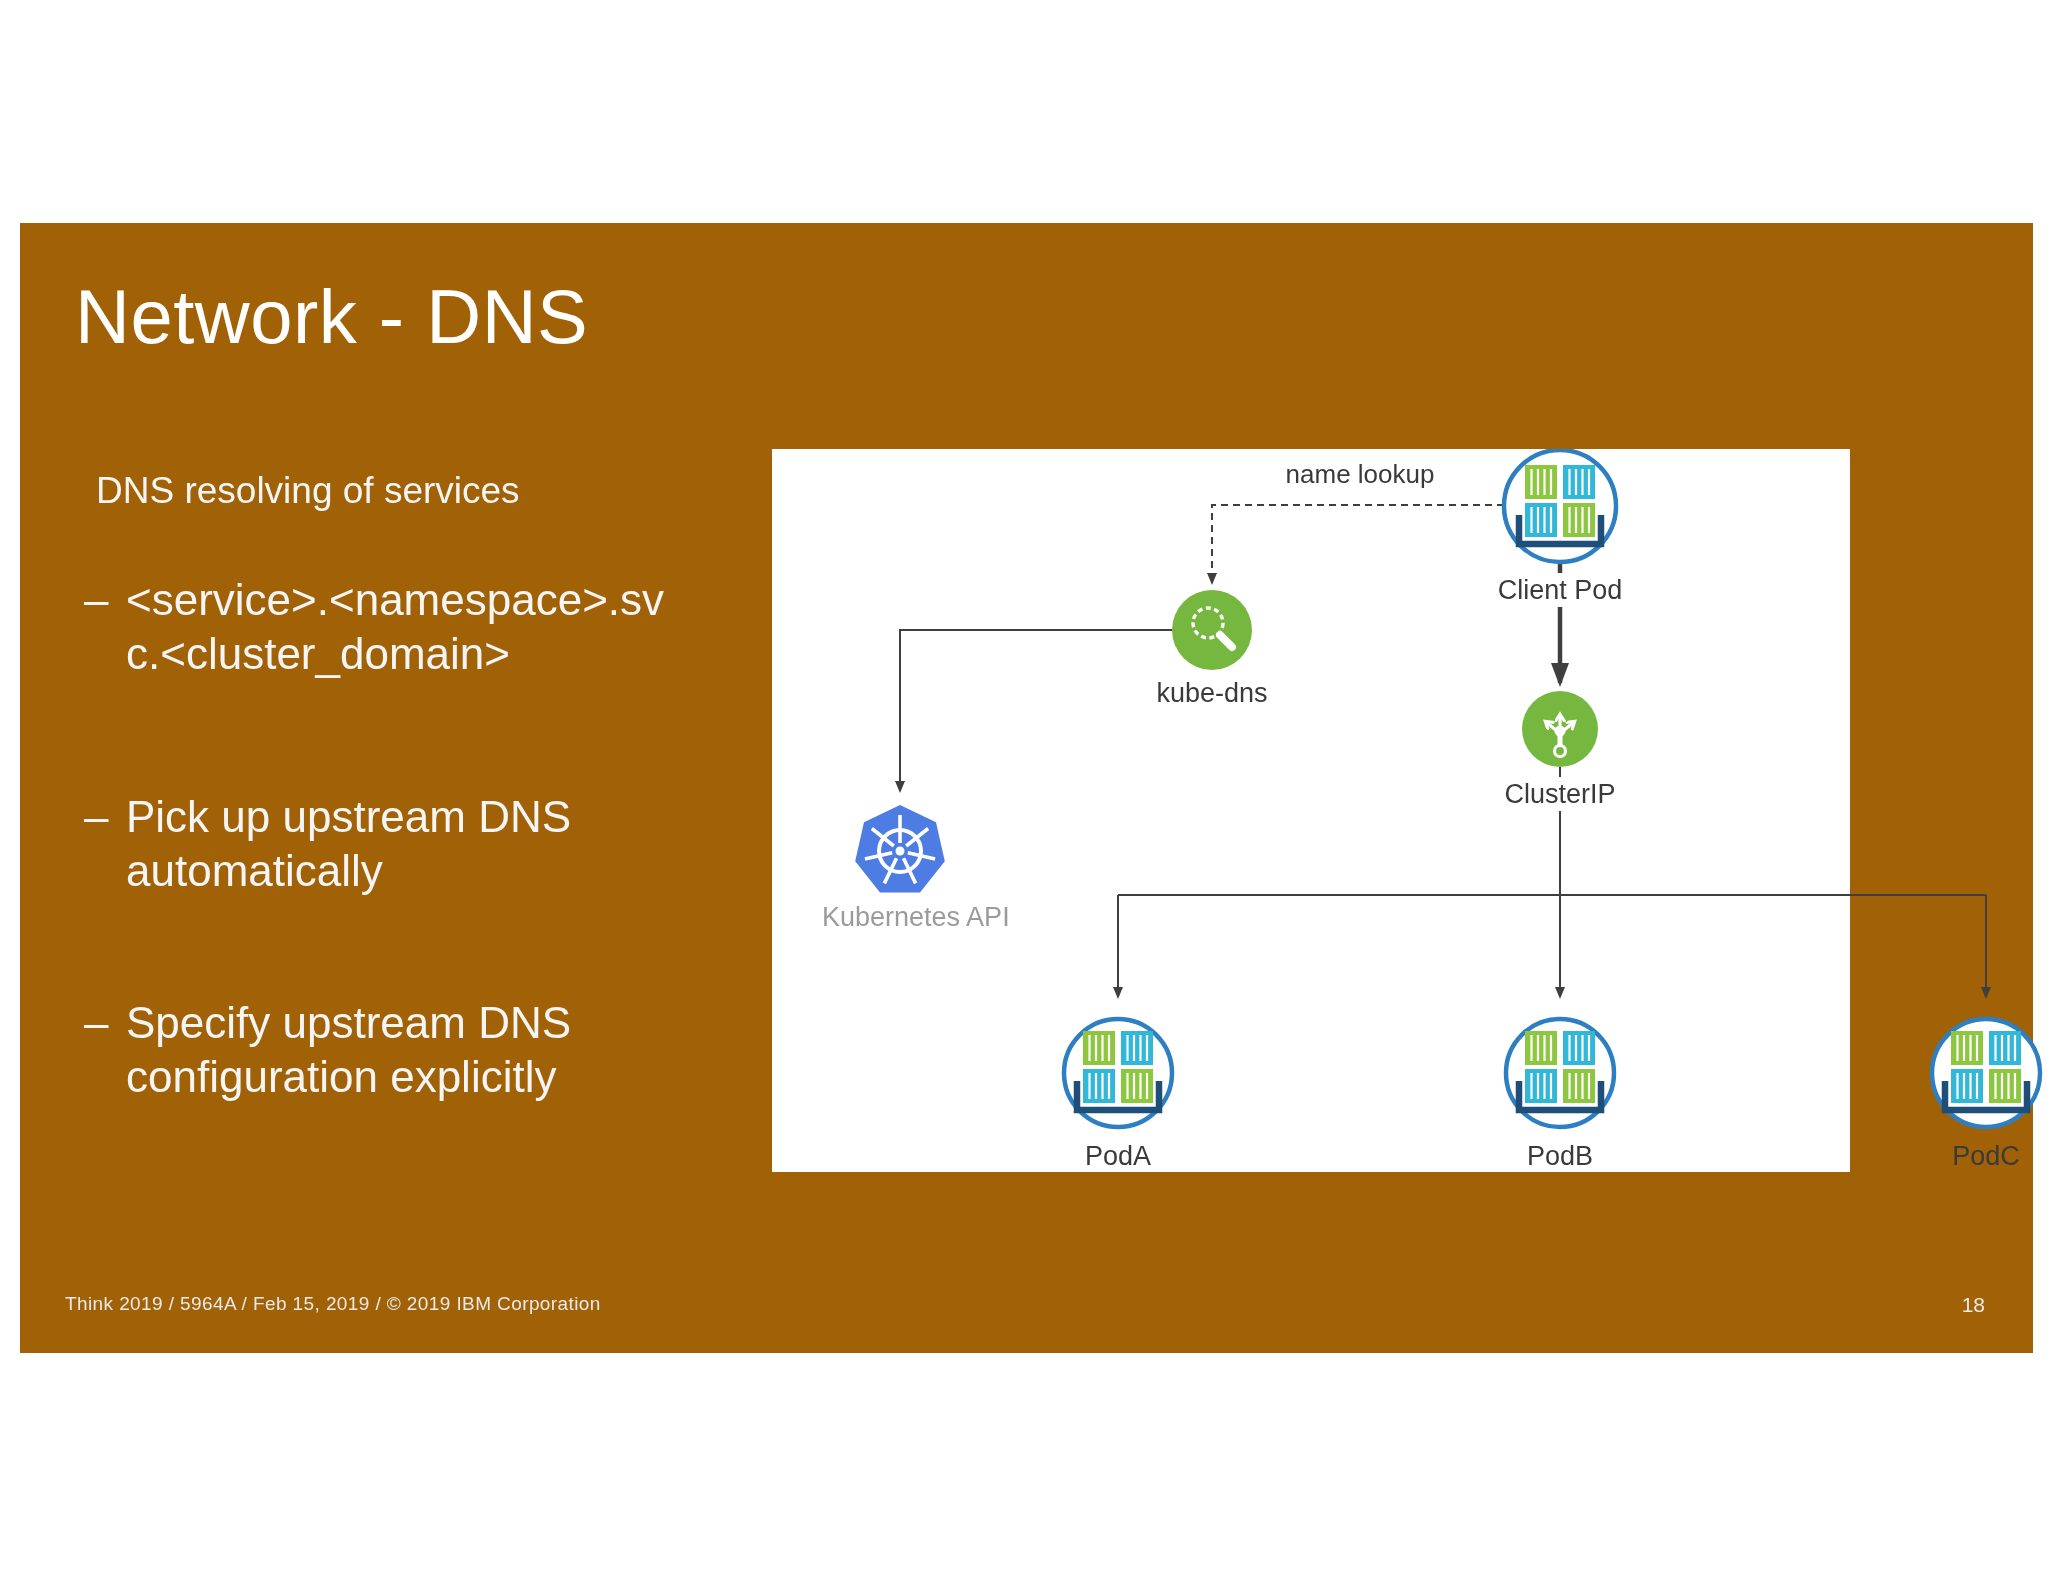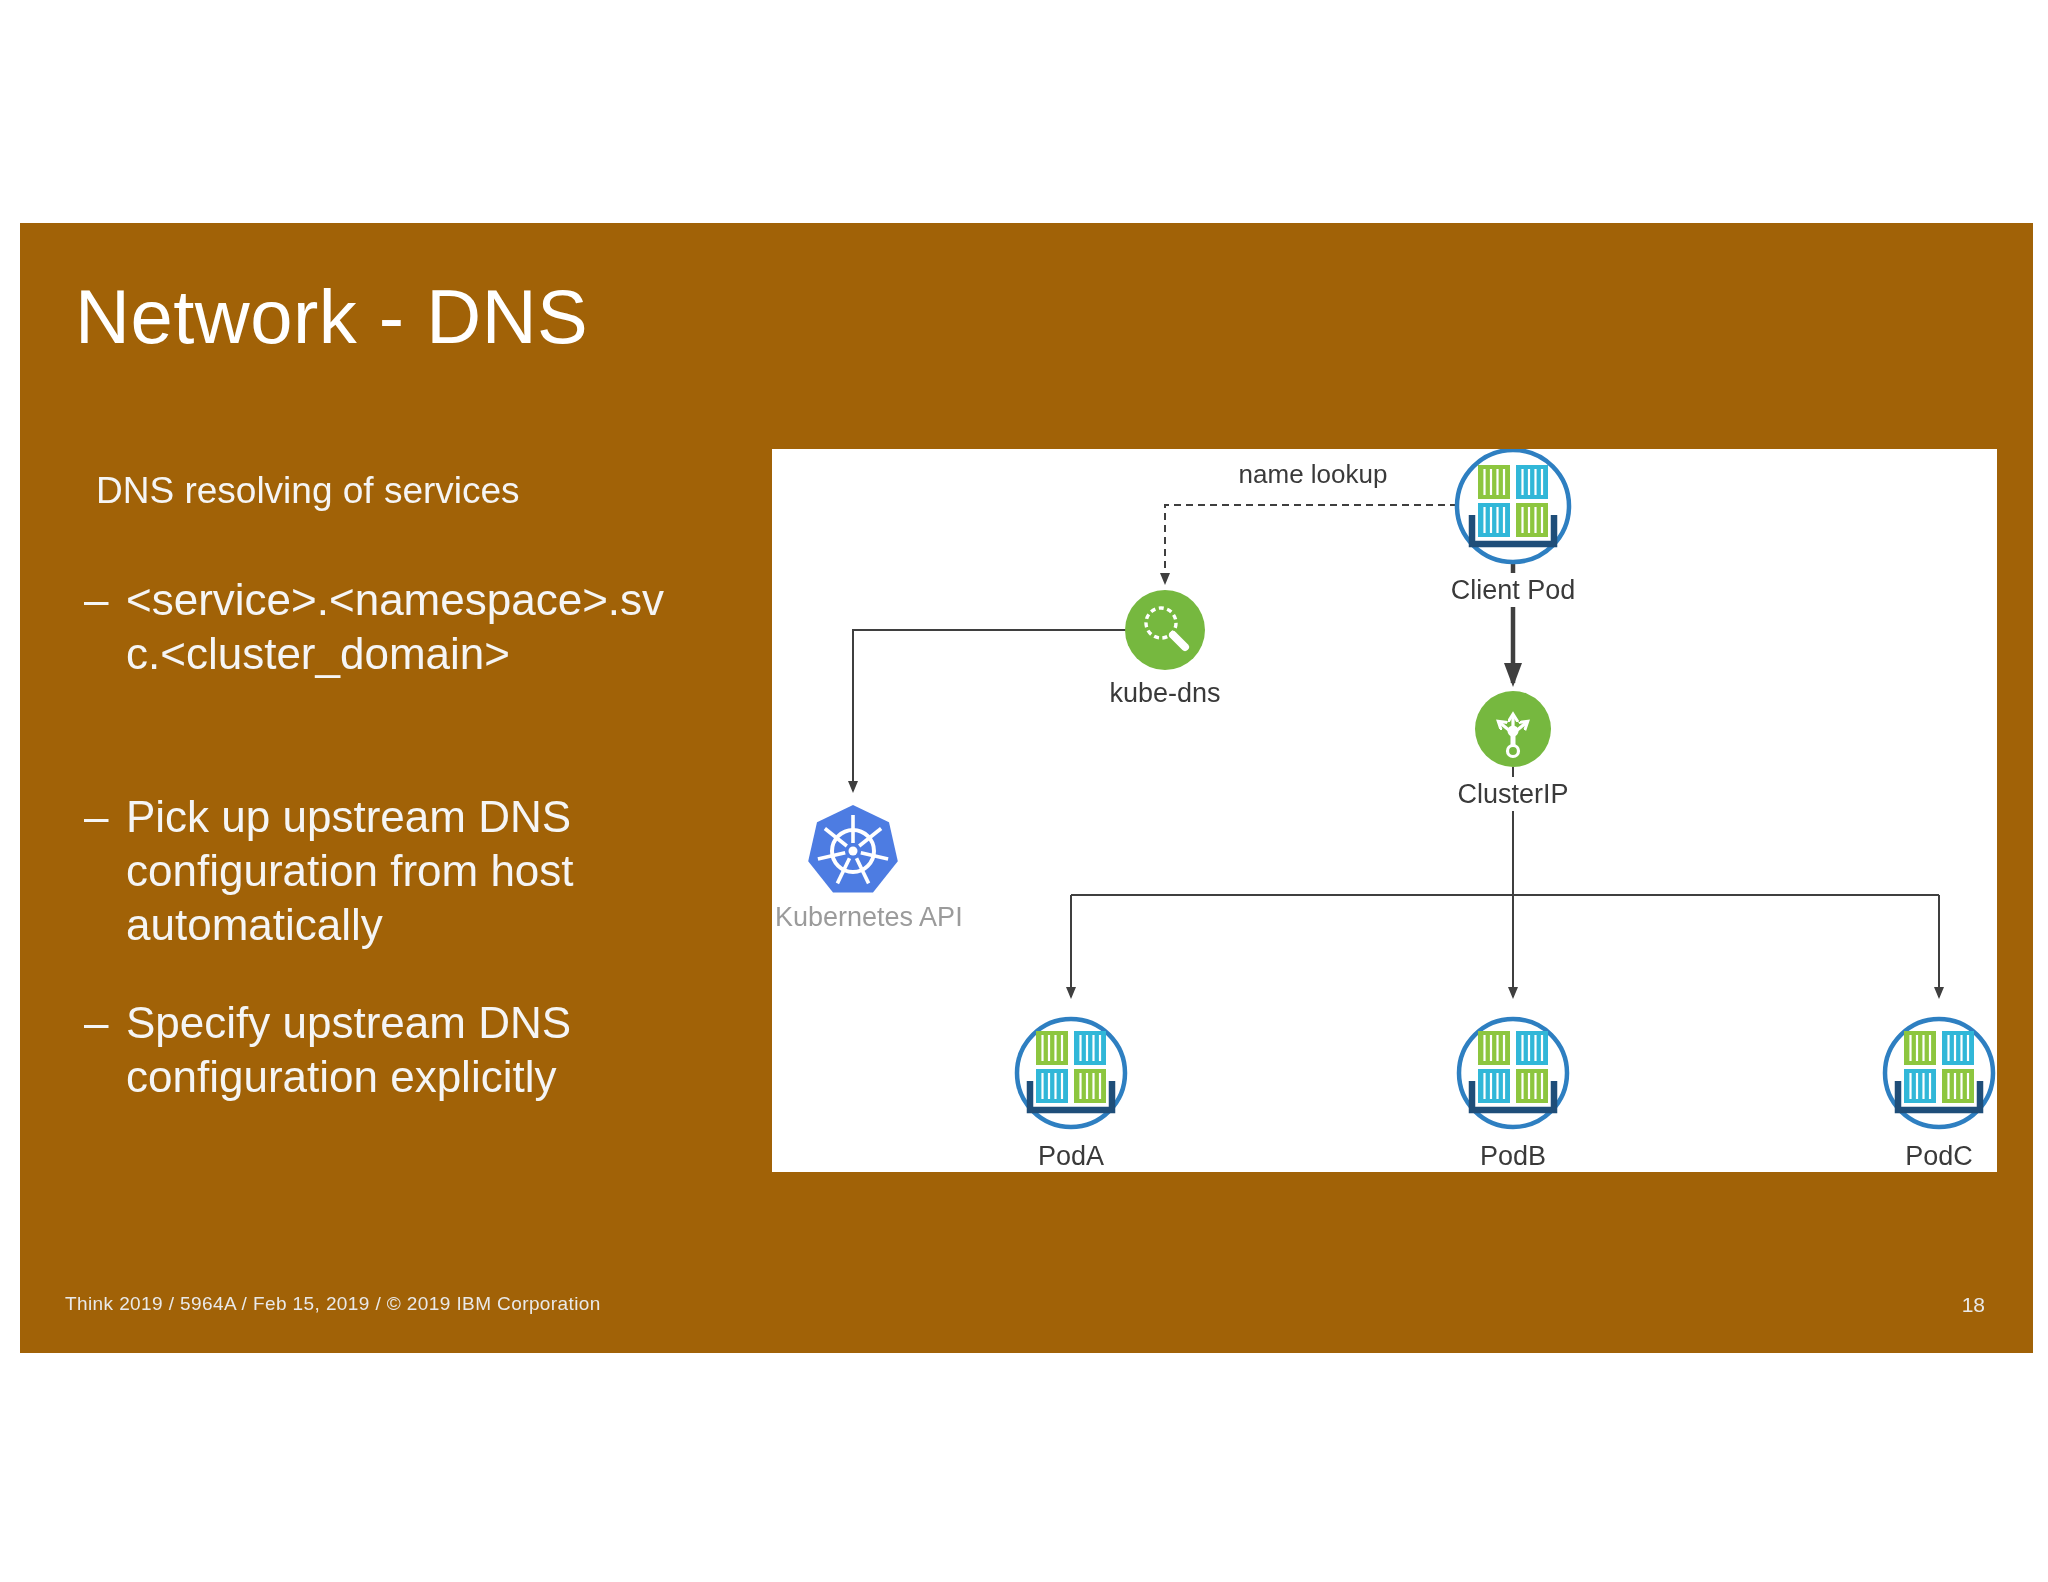--- a/index.html
+++ b/index.html
@@ -7,21 +7,21 @@
         font-family:"Liberation Sans",sans-serif;overflow:hidden;}
   .slide{position:absolute;left:20px;top:223px;width:2013px;height:1130px;background:#a16207;color:#ffffff;}
   .slide-title{position:absolute;left:55px;top:50px;font-size:76px;font-weight:400;letter-spacing:0.5px;color:#ffffff;white-space:nowrap;}
   .bullet{position:absolute;color:#f5f5f5;}
   .lvl1{left:76px;font-size:37px;line-height:54px;font-weight:400;}
   .lvl2{left:106px;font-size:44px;line-height:54px;font-weight:400;}
   .lvl2 .dash{position:absolute;left:-42px;top:0;}
   .bline{display:block;white-space:nowrap;}
   .footer-meta{position:absolute;left:45px;top:1070px;font-size:19px;letter-spacing:0.4px;color:#e9e9e9;white-space:nowrap;text-align:right;}
   .footer-page{position:absolute;right:48px;top:1070px;font-size:21px;color:#e9e9e9;}
-  .diagram{position:absolute;left:752px;top:226px;width:1225px;height:723px;background:#ffffff;}
+  .diagram{position:absolute;left:752px;top:226px;width:1031px;height:723px;background:#ffffff;padding-left:47px;}
   .diagram svg{display:block;width:1225px;height:723px;}
   svg text{font-family:"Liberation Sans",sans-serif;}
 </style>
 </head>
 <body>
 
 <div class="page">
   <div class="slide">
 
     <div class="slide-title">Network - DNS</div>
@@ -33,21 +33,20 @@
     <div class="bullet lvl2" style="top:350px">
       <span class="dash">–</span>
       <span class="bline">&lt;service&gt;.&lt;namespace&gt;.sv</span>
       <span class="bline">c.&lt;cluster_domain&gt;</span>
     </div>
 
 
     <div class="bullet lvl2" style="top:567px">
       <span class="dash">–</span>
       <span class="bline">Pick up upstream DNS</span>
-      <span class="bline">configuration from host</span>
       <span class="bline">automatically</span>
     </div>
 
     <div class="bullet lvl2" style="top:773px">
       <span class="dash">–</span>
       <span class="bline">Specify upstream DNS</span>
       <span class="bline">configuration explicitly</span>
     </div>
 
     <div class="diagram">

